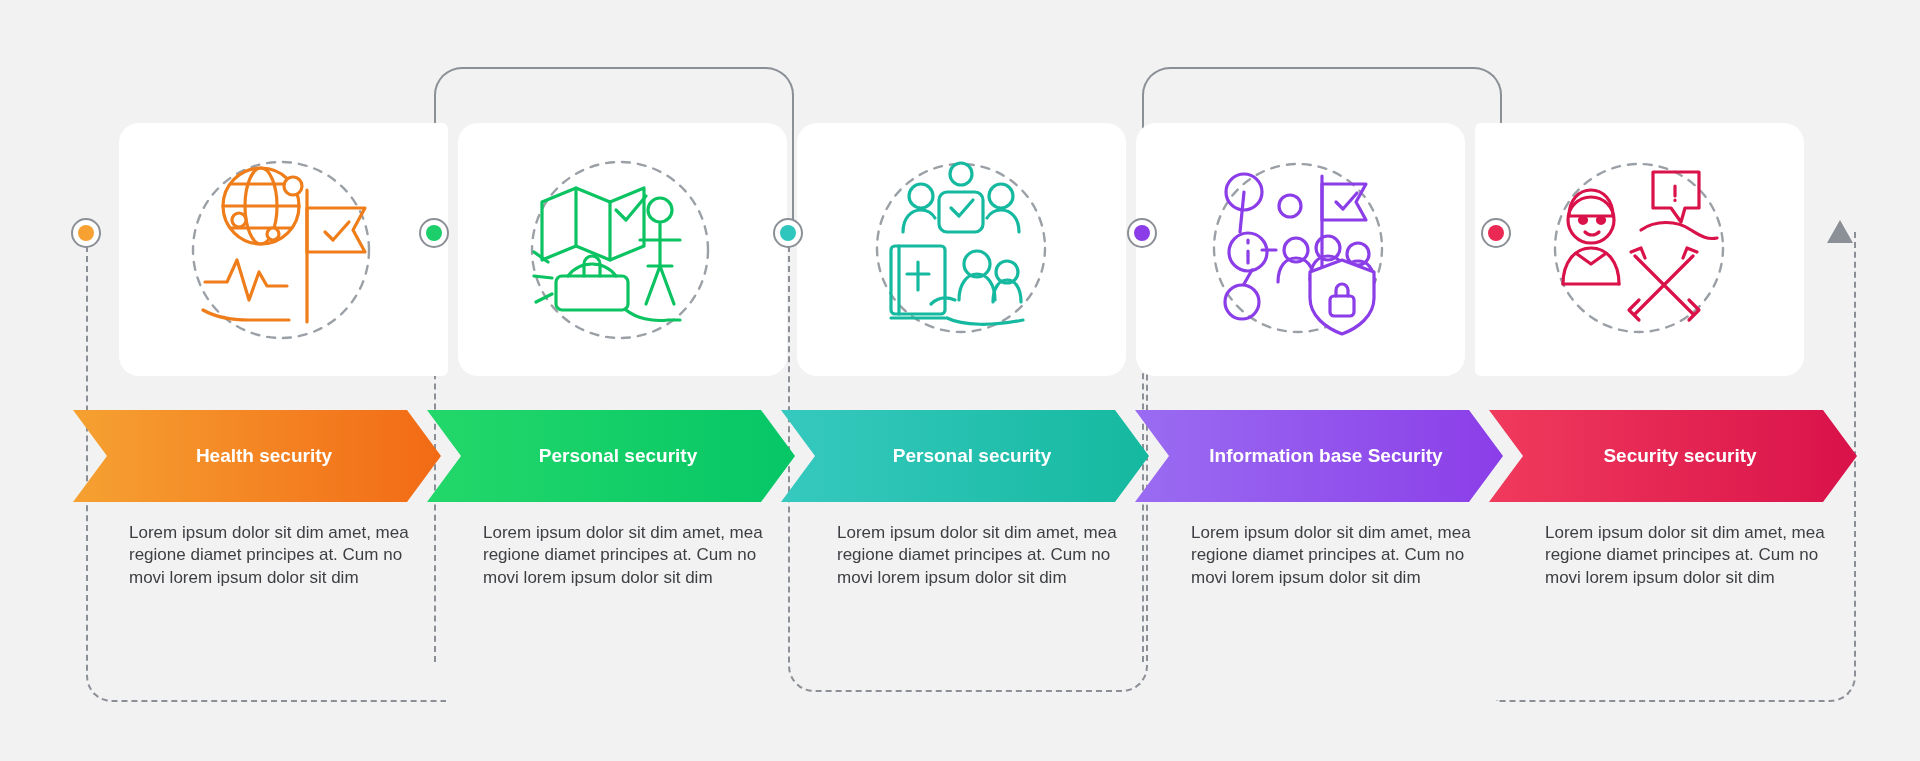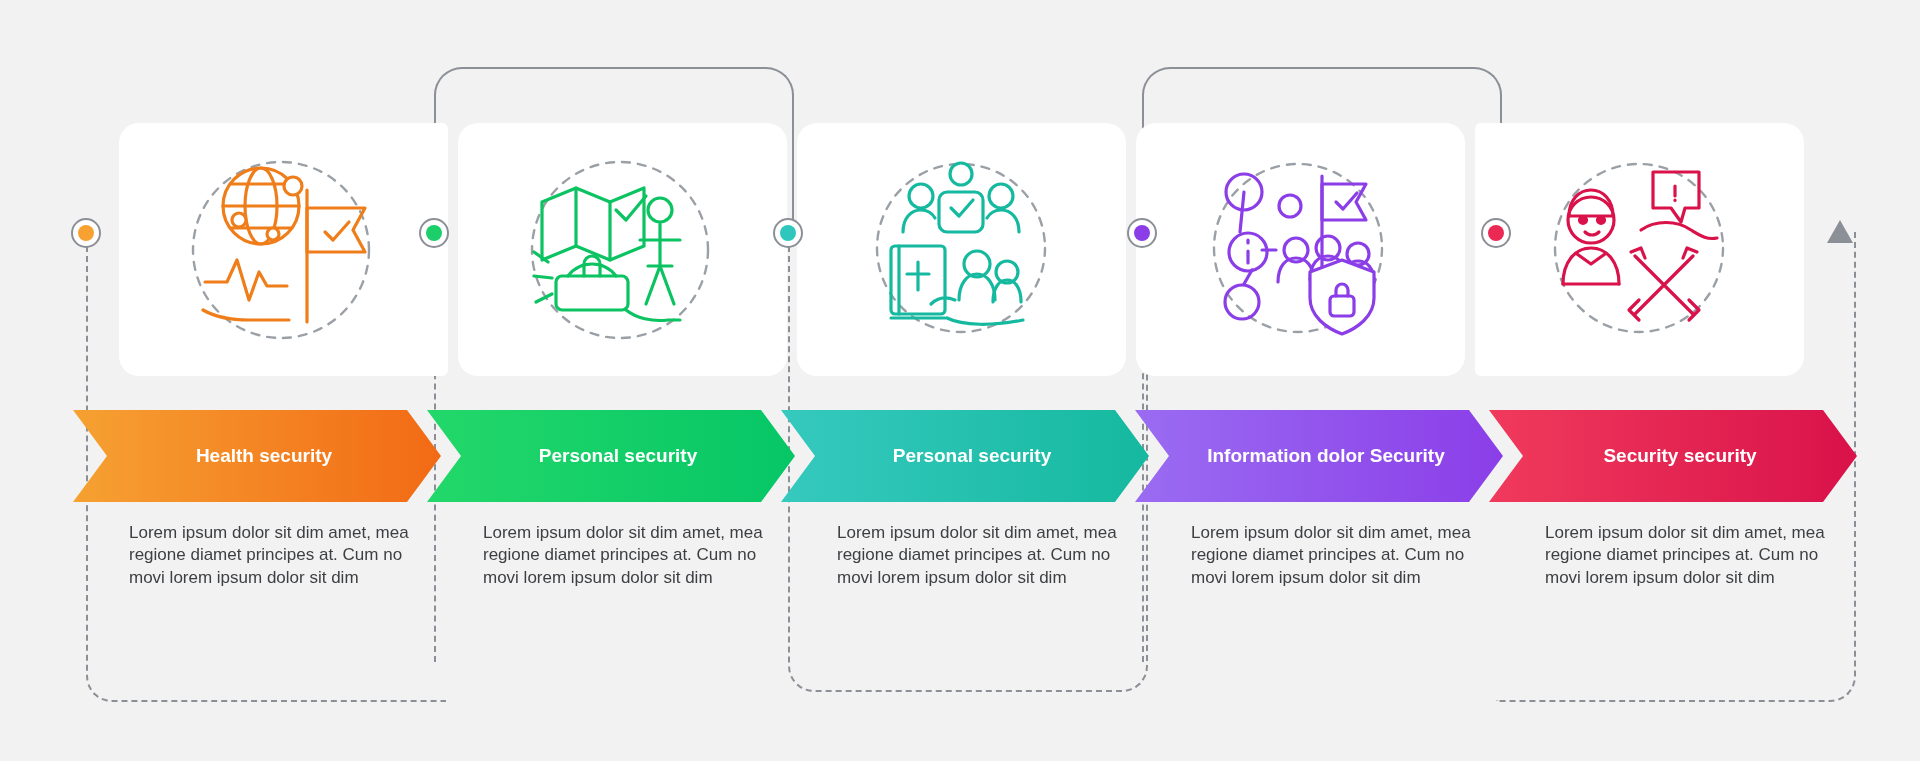--- a/index.html
+++ b/index.html
@@ -349,21 +349,21 @@
     </div>
   <div class="node n4">
       <i style="background:#ea2a54"></i>
     </div>
   <div class="end-arrow"></div>
 
   <div class="chevrons">
     <div class="chev c0">Health security</div>
     <div class="chev c1">Personal security</div>
     <div class="chev c2">Personal security</div>
-    <div class="chev c3">Information dolor Security</div>
+    <div class="chev c3">Information base Security</div>
     <div class="chev c4">Security security</div>
   </div>
 
   <div class="bodies">
     <div class="body-txt b0">Lorem ipsum dolor sit dim amet, mea regione diamet principes at. Cum no movi lorem ipsum dolor sit dim</div>
     <div class="body-txt b1">Lorem ipsum dolor sit dim amet, mea regione diamet principes at. Cum no movi lorem ipsum dolor sit dim</div>
     <div class="body-txt b2">Lorem ipsum dolor sit dim amet, mea regione diamet principes at. Cum no movi lorem ipsum dolor sit dim</div>
     <div class="body-txt b3">Lorem ipsum dolor sit dim amet, mea regione diamet principes at. Cum no movi lorem ipsum dolor sit dim</div>
     <div class="body-txt b4">Lorem ipsum dolor sit dim amet, mea regione diamet principes at. Cum no movi lorem ipsum dolor sit dim</div>
   </div>

